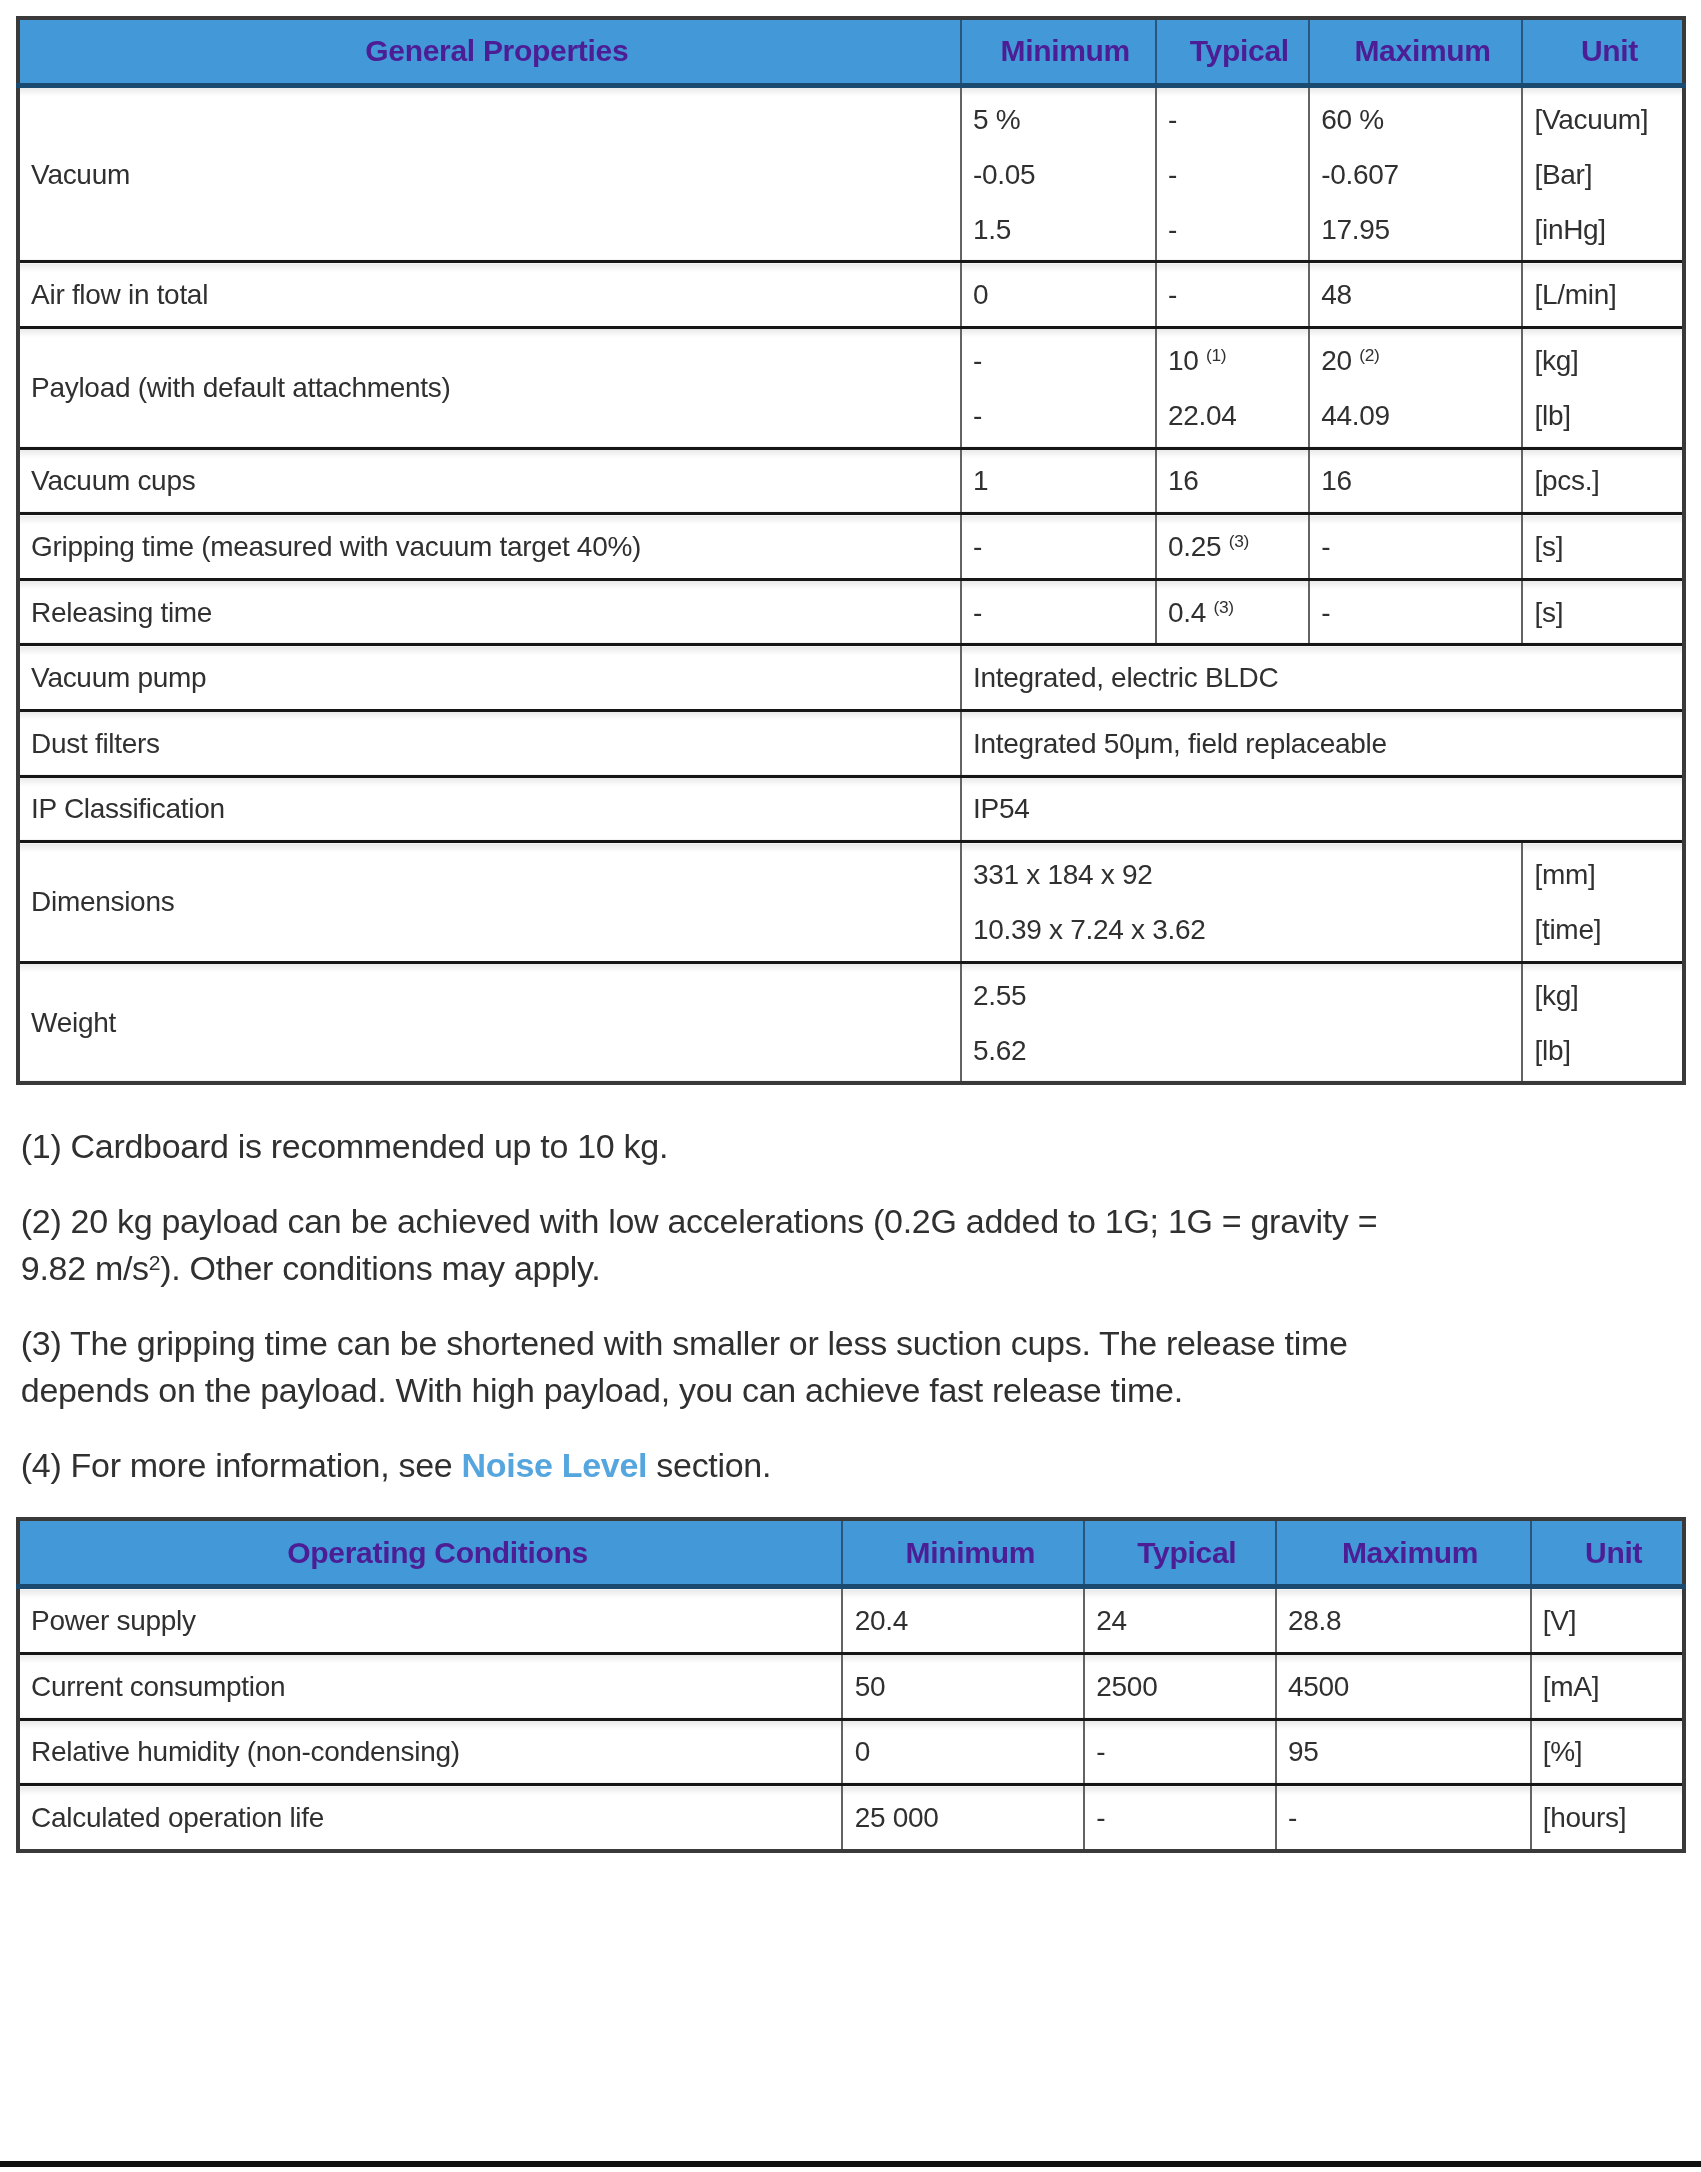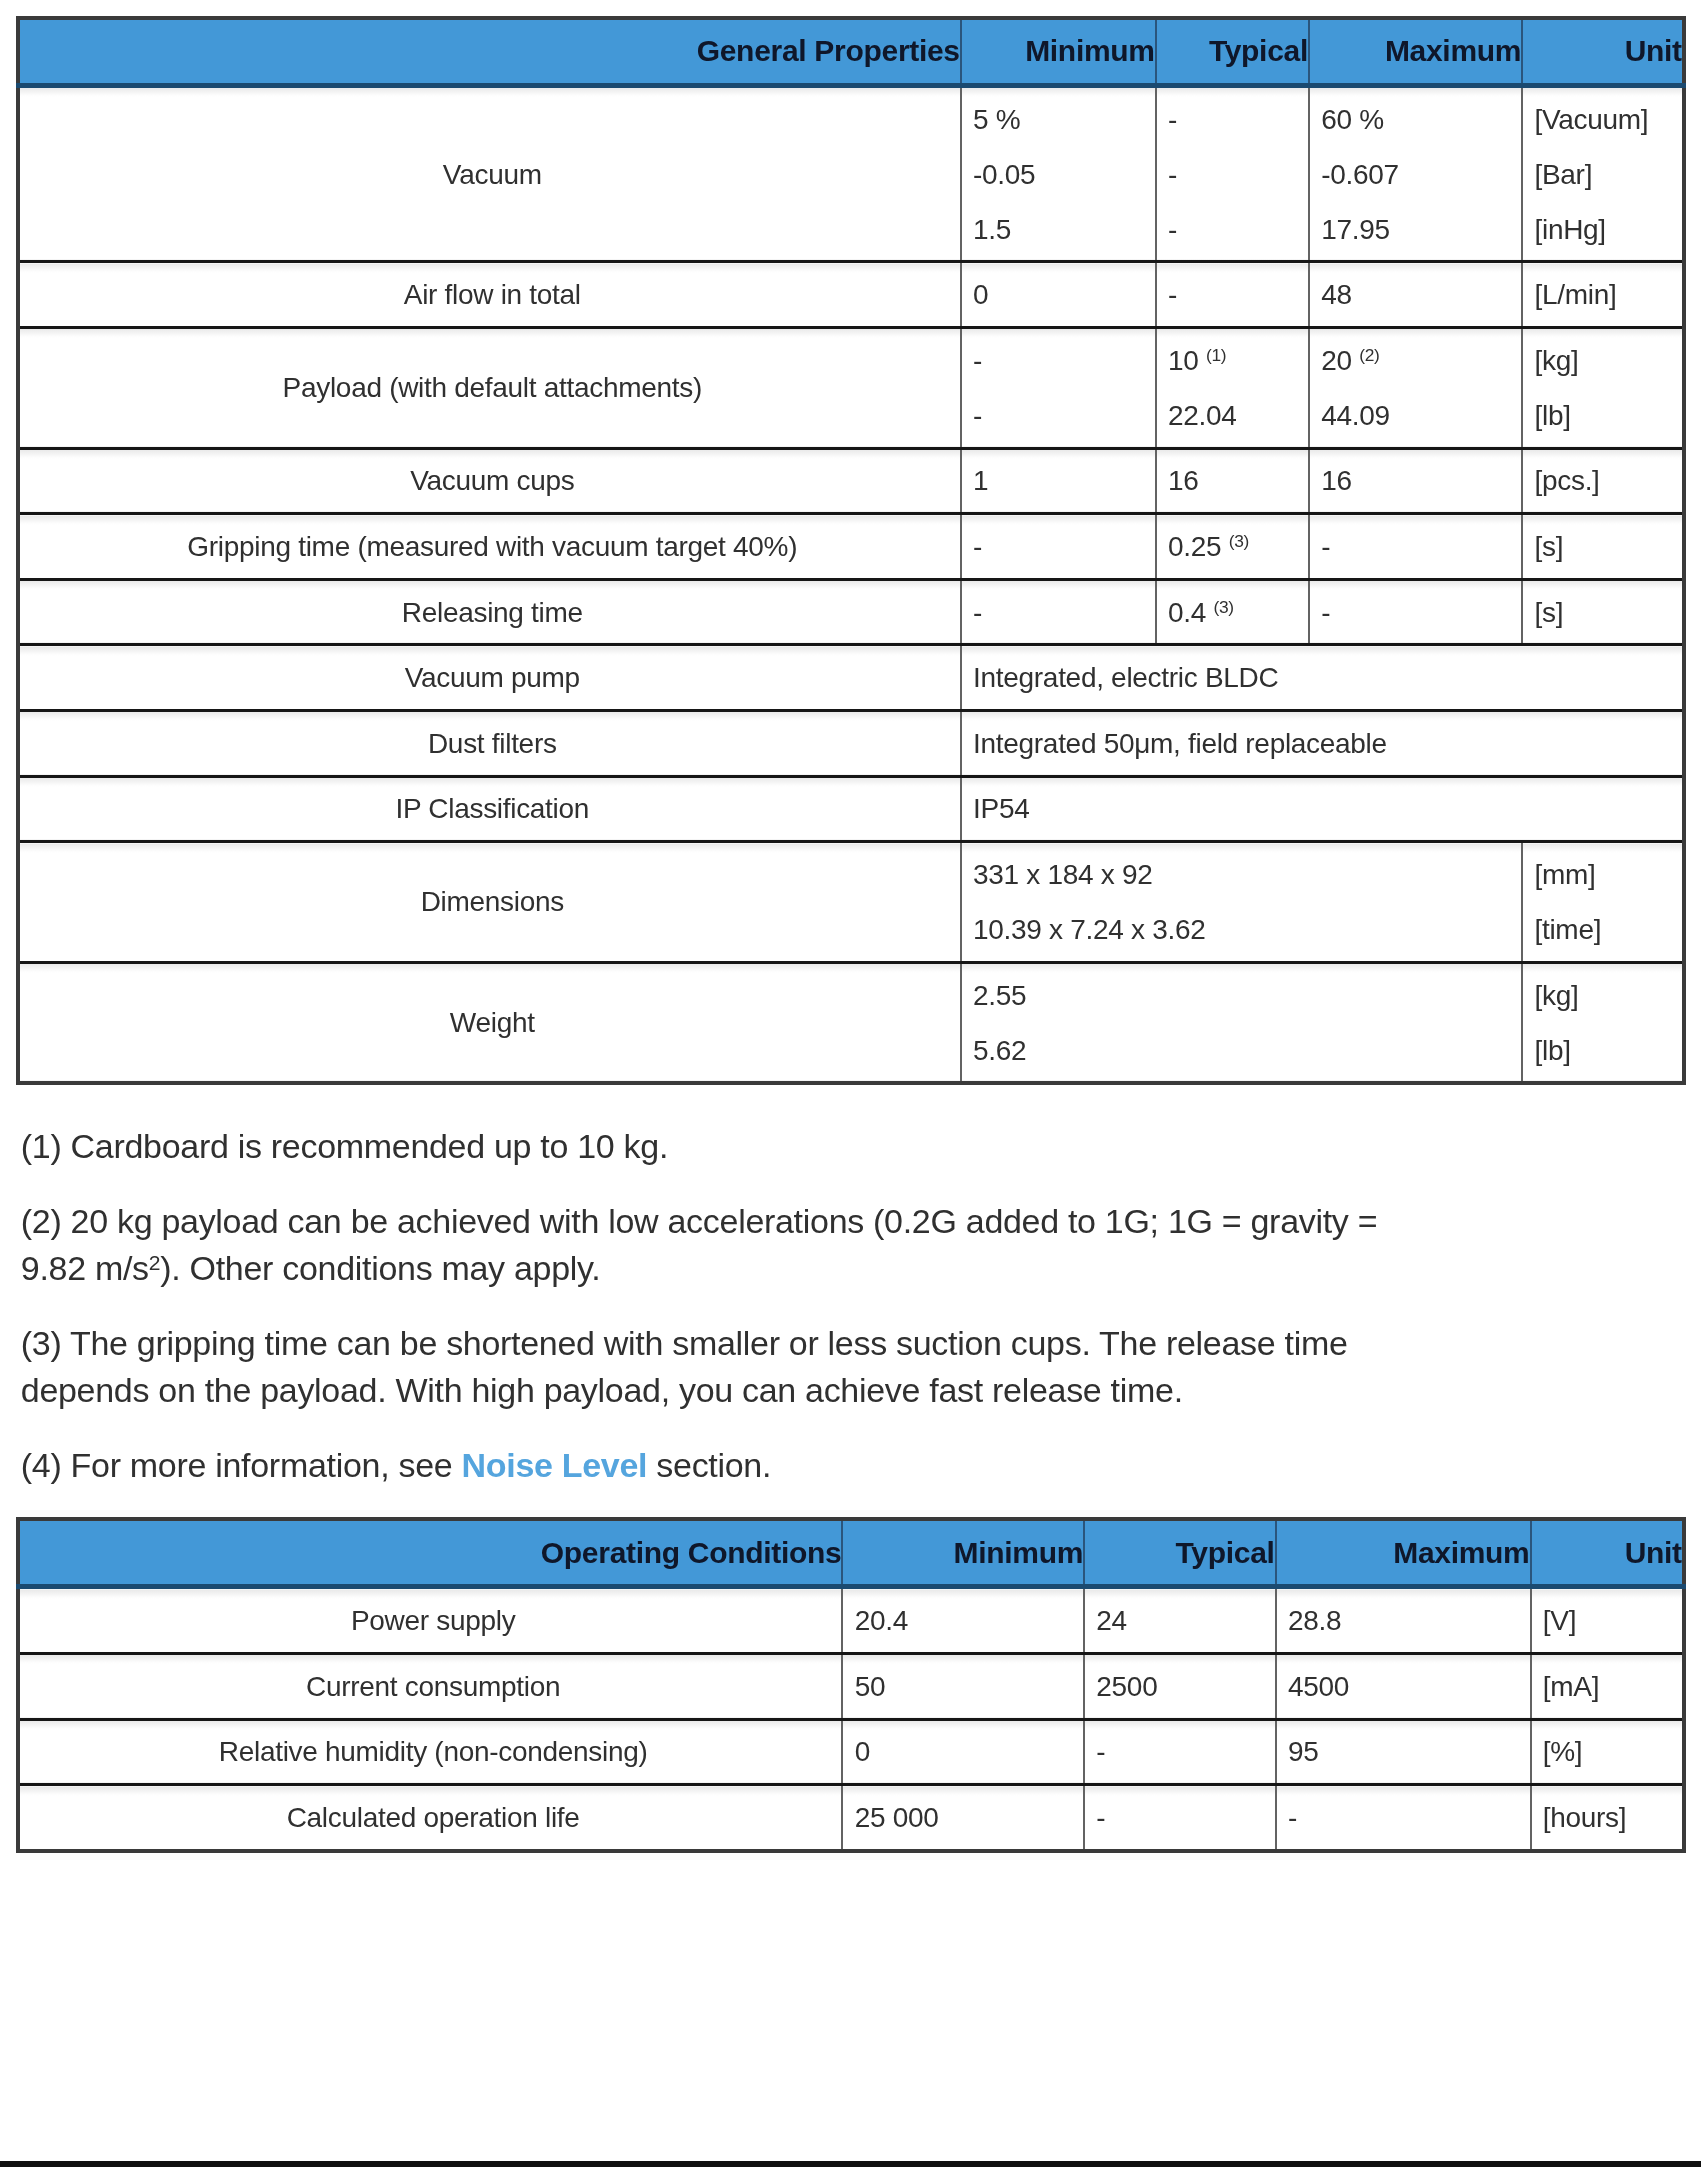--- a/index.html
+++ b/index.html
@@ -16,42 +16,42 @@
   .content { padding: 15.8px 15.8px 0 15.8px; }
 
   table.spec-table {
     width: 1670px;
     border-collapse: collapse;
     table-layout: fixed;
     border: 4.4px solid var(--outer-border, #3a3a3a);
   }
   table.spec-table th {
     background: var(--header-blue, #4398d7);
-    color: #0f172a;
+    color: #4c1d95;
     font-size: 30px;
     font-weight: bold;
-    text-align: right;
+    text-align: center;
     height: 63px;
     padding: 0 0 0 14px;
     border-bottom: 5.7px solid var(--header-navy, #1b4a70);
     border-left: 2.5px solid var(--header-sep, #2a557c);
     vertical-align: middle;
     letter-spacing: -0.3px;
   }
   table.spec-table th:first-child { border-left: none; }
   table.spec-table td {
     font-size: 28px;
     vertical-align: middle;
     padding: 3.8px 6.3px 3.8px 11.3px;
     border-top: 3.2px solid var(--row-border, #161616);
     border-left: 2.5px solid var(--col-border, #636363);
     background: linear-gradient(to bottom, var(--row-shadow, #e8e8e8) 0px, #ffffff 8.8px);
   }
   table.spec-table td:first-child { border-left: none; }
-  td.label-cell { padding-left: 14px; text-align: center; }
+  td.label-cell { padding-left: 14px; }
   .line { line-height: 55px; white-space: nowrap; }
   sup {
     font-size: 0.62em;
     line-height: 0;
     position: relative;
     top: -0.5em;
     vertical-align: baseline;
   }
 
   .footnotes { margin: 38px 15.8px 28px 5px; }

